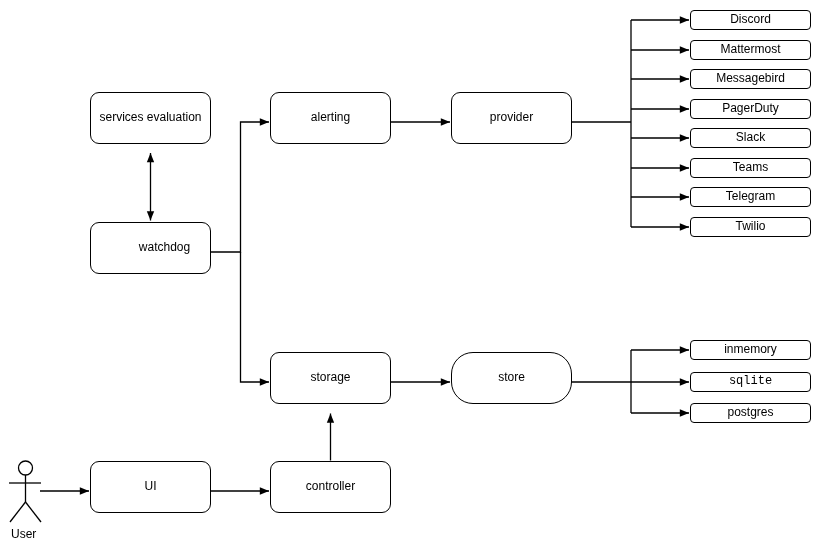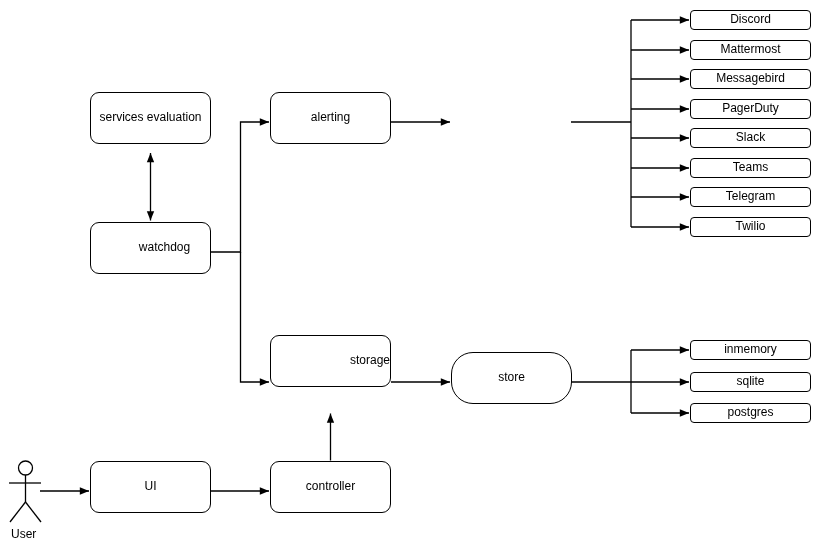--- a/index.html
+++ b/index.html
@@ -125,21 +125,24 @@
 
   <div class="node big" style="left:90px;top:92px;">
       <span>services evaluation</span>
     </div>
   <div class="node big" style="left:90px;top:222px;padding-left:28px;">
       <span>watchdog</span>
     </div>
   <div class="node big" style="left:270px;top:92px;">
       <span>alerting</span>
     </div>
-  <div class="node big" style="left:270px;top:335px;justify-content:flex-end;">
+  <div class="node big" style="left:451px;top:92px;">
+      <span>provider</span>
+    </div>
+  <div class="node big" style="left:270px;top:352px;">
       <span>storage</span>
     </div>
   <div class="node big" style="left:451px;top:352px;border-radius:22px;">
       <span>store</span>
     </div>
   <div class="node big" style="left:90px;top:461px;">
       <span>UI</span>
     </div>
   <div class="node big" style="left:270px;top:461px;">
       <span>controller</span>
@@ -166,21 +169,21 @@
   <div class="node small" style="top:187px;">
       <span>Telegram</span>
     </div>
   <div class="node small" style="top:217px;">
       <span>Twilio</span>
     </div>
 
   <div class="node small" style="top:340px;">
       <span>inmemory</span>
     </div>
-  <div class="node small" style="top:372px;">
+  <div class="node small" style="top:372px;font-family:Liberation Mono, monospace;">
       <span>sqlite</span>
     </div>
   <div class="node small" style="top:403px;">
       <span>postgres</span>
     </div>
 
   <div class="actor-label">User</div>
 
 </div>
 

